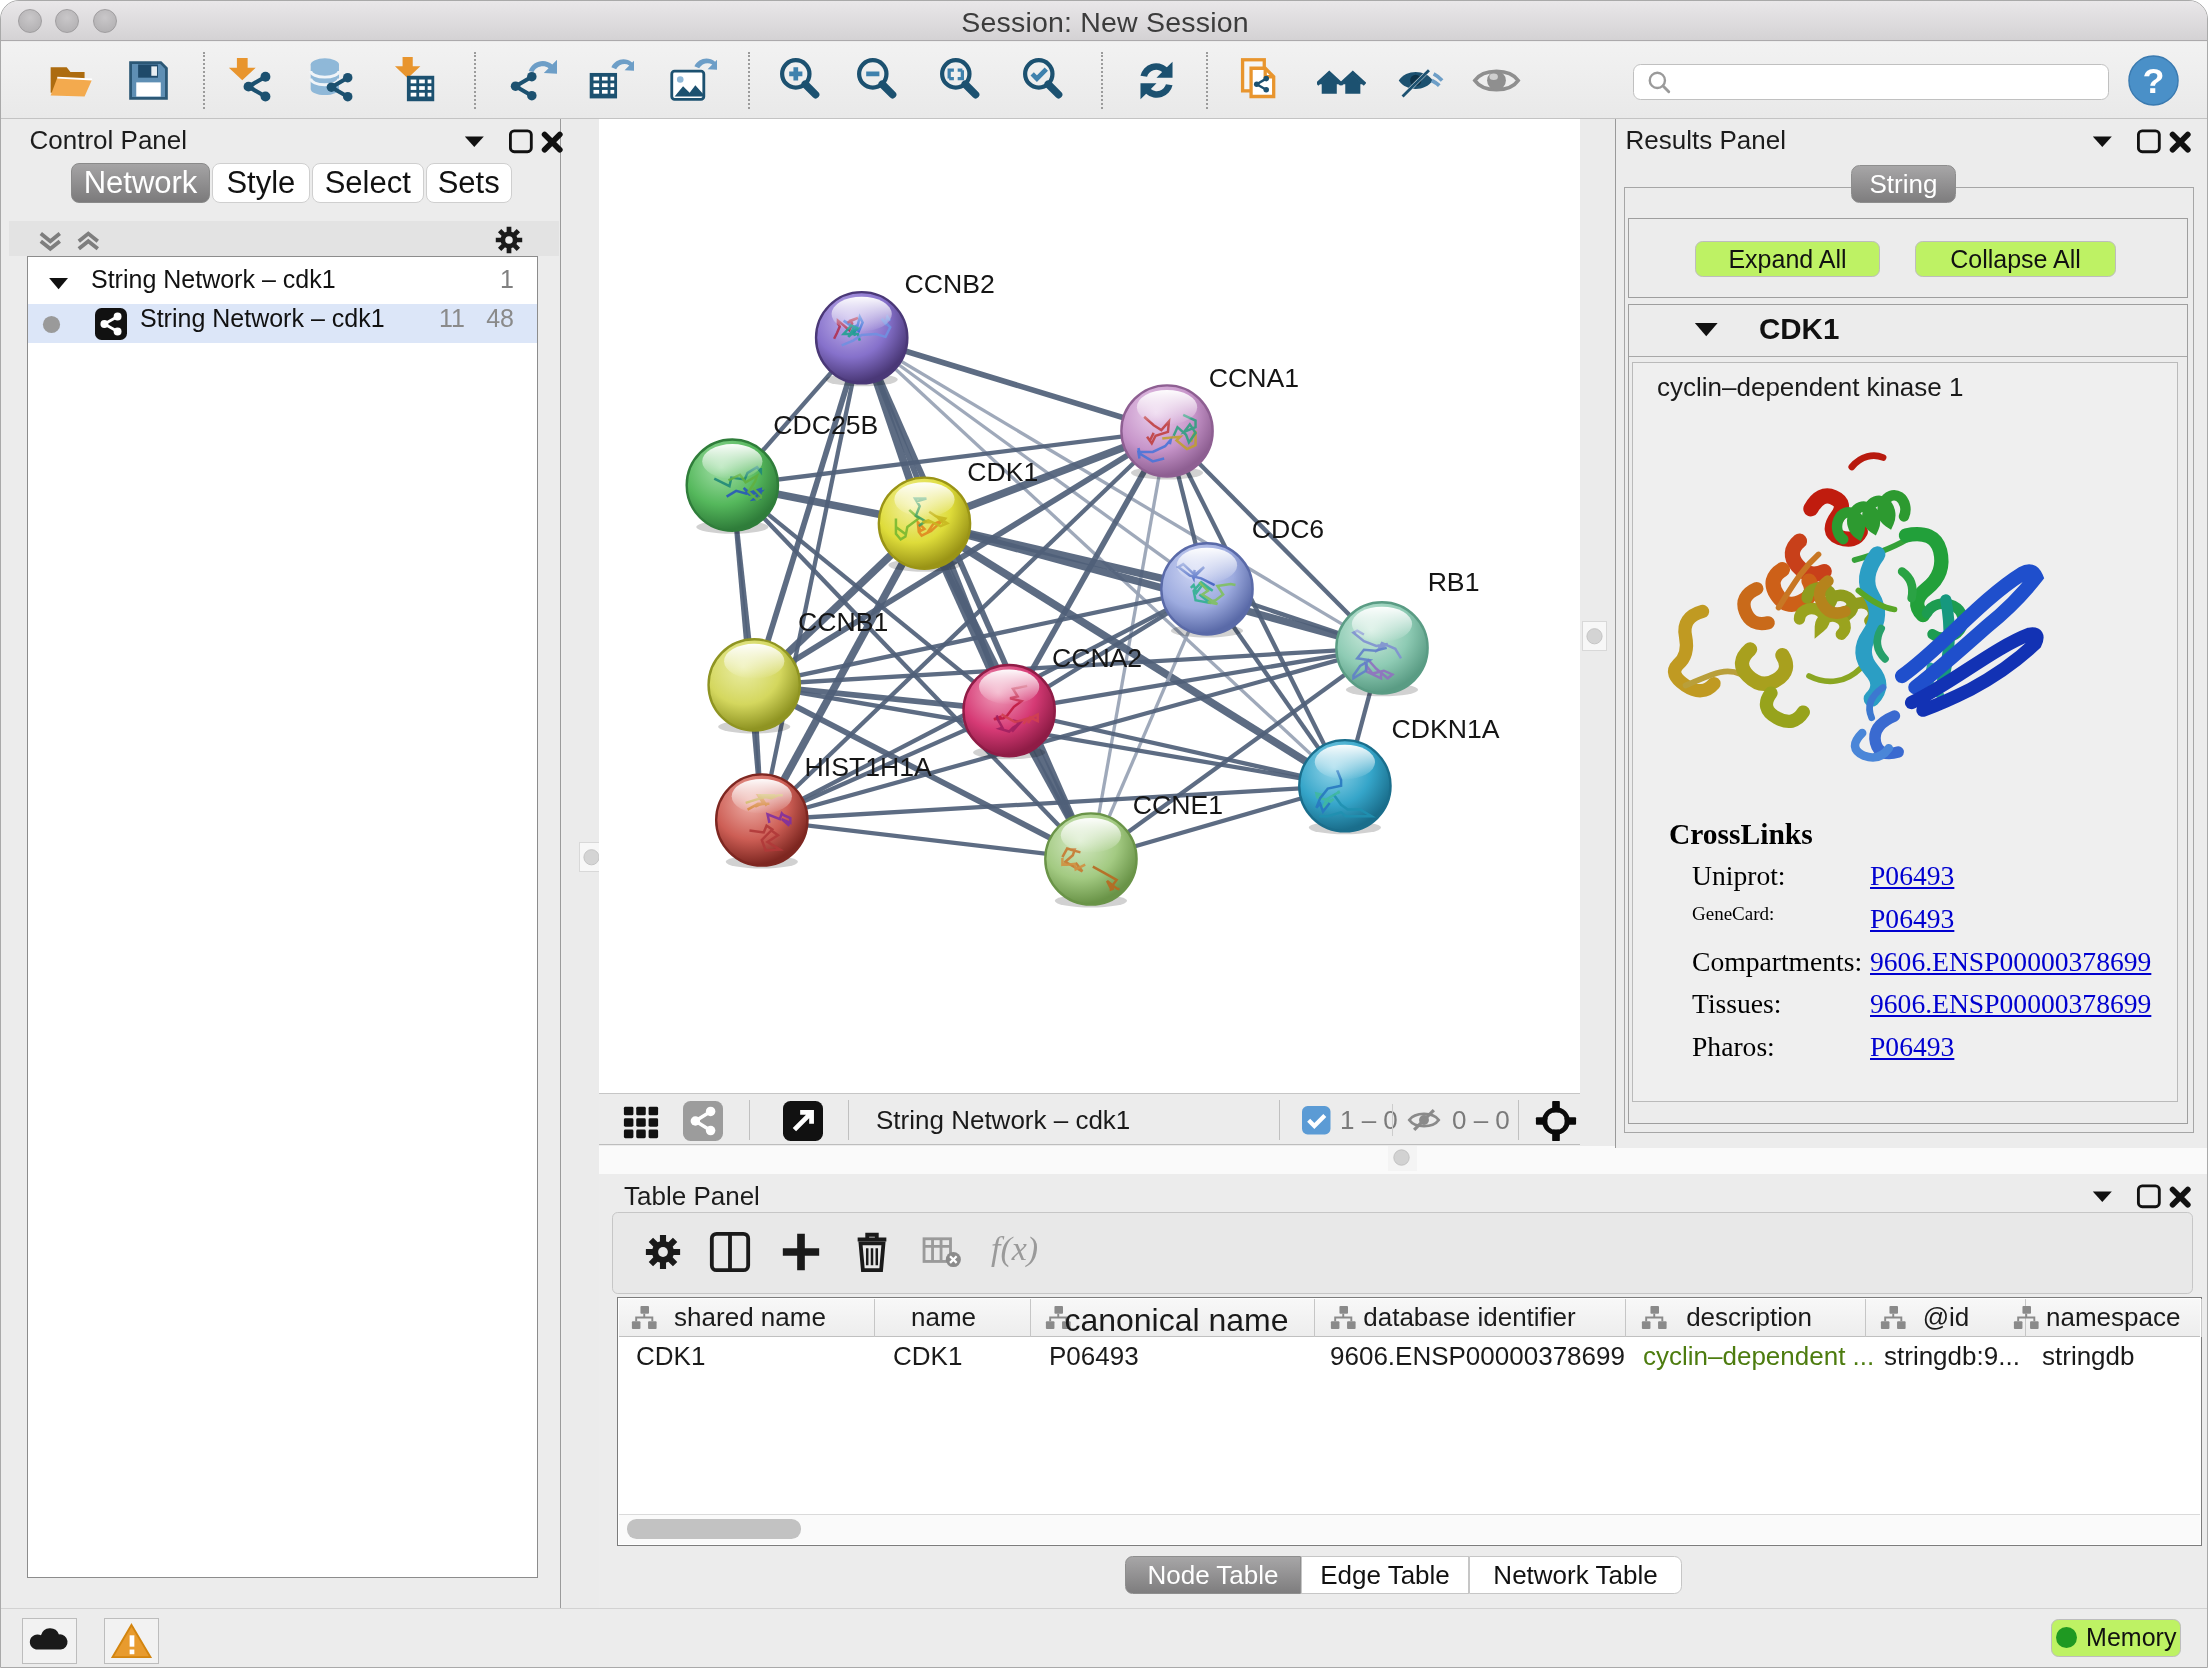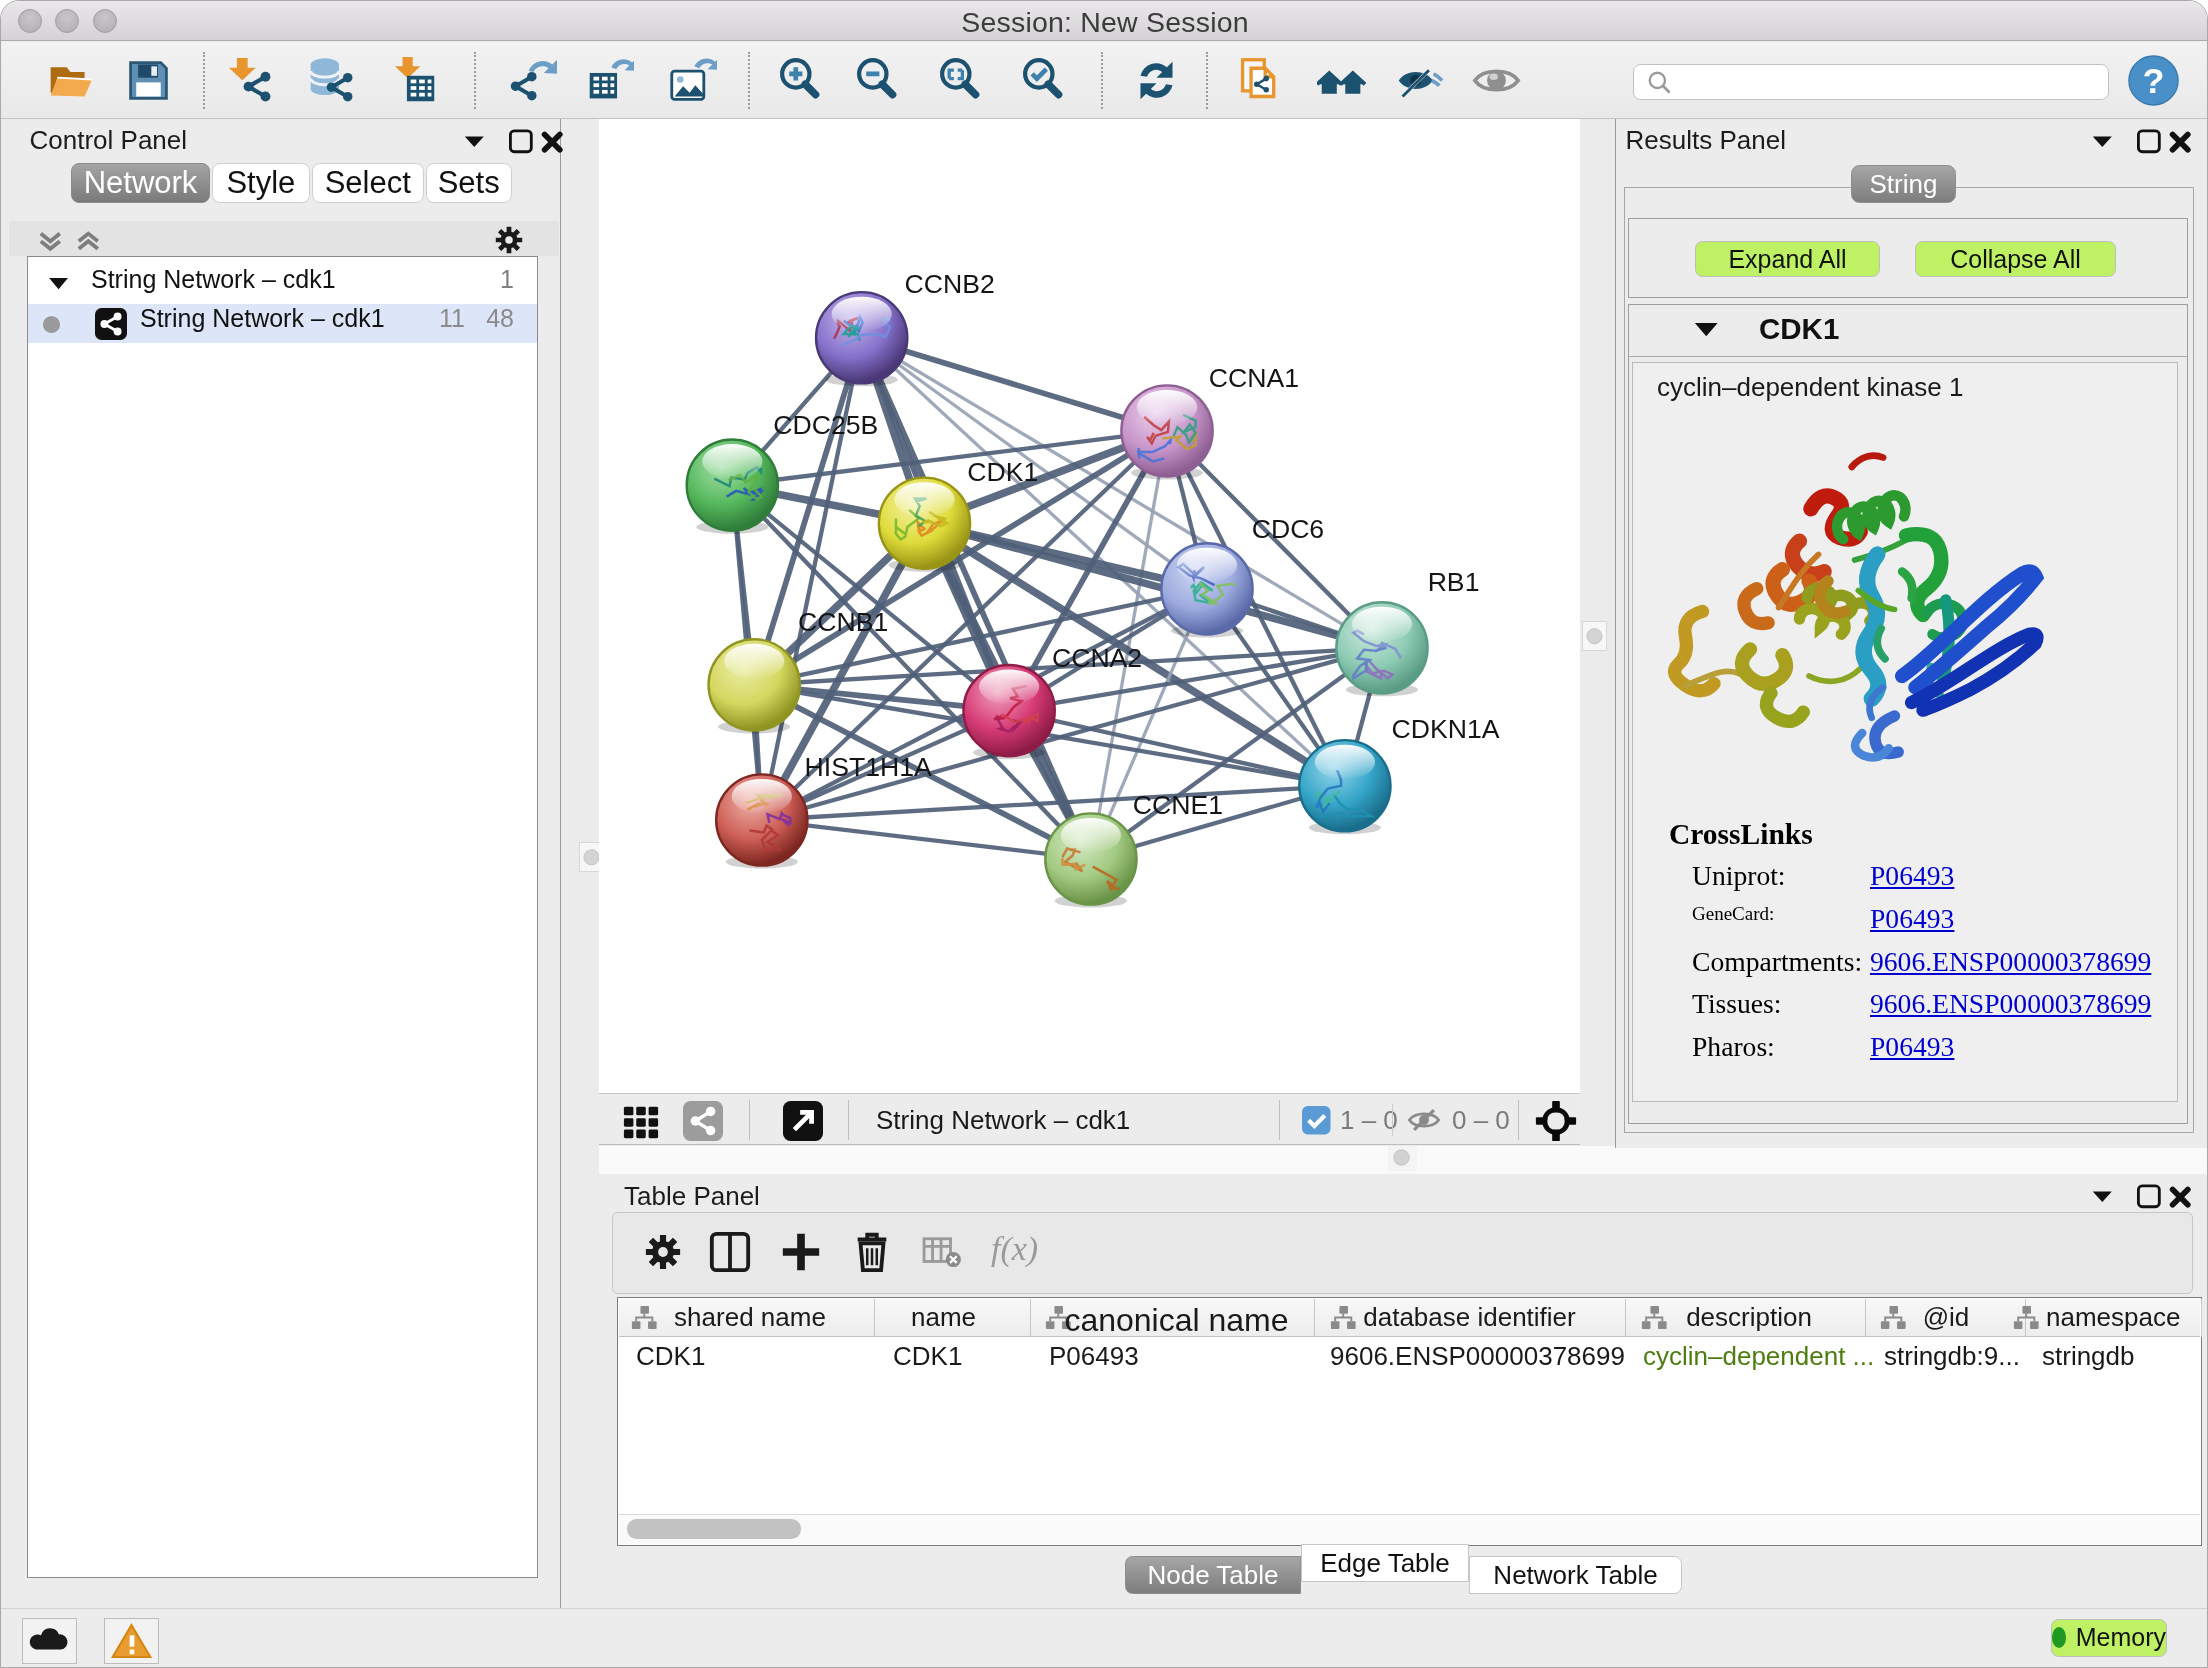--- a/index.html
+++ b/index.html
@@ -759,28 +759,28 @@
       <div class="abs" style="left:37px;top:167px;font-size:26px;color:#1a1a1a;">CDK1</div>
       <div class="abs" style="left:294px;top:167px;font-size:26px;color:#1a1a1a;">CDK1</div>
       <div class="abs" style="left:450px;top:167px;font-size:26px;color:#1a1a1a;">P06493</div>
       <div class="abs" style="left:731px;top:167px;font-size:26px;color:#1a1a1a;">9606.ENSP00000378699</div>
       <div class="abs" style="left:1044px;top:167px;font-size:26px;color:#4d7c0f;">cyclin–dependent ...</div>
       <div class="abs" style="left:1285px;top:167px;font-size:26px;color:#1a1a1a;">stringdb:9...</div>
       <div class="abs" style="left:1443px;top:167px;font-size:26px;color:#1a1a1a;">stringdb</div>
       <div class="abs" style="left:20px;top:340px;width:1581px;height:29.5px;background:#fafafa;border-top:1px solid #dadada;"></div>
       <div class="abs" style="left:27.6px;top:345px;width:174px;height:20px;background:#c2c2c2;border-radius:9.5px;"></div>
       <div class="abs" style="left:526px;top:382px;width:176px;height:38px;background:linear-gradient(#a7a6a7,#7e7d7e);border:1px solid #8e8e8e;border-radius:7.6px 0 0 7.6px;color:#fff;font-size:26px;text-align:center;line-height:36px;">Node Table</div>
-      <div class="abs" style="left:702px;top:370px;width:168px;height:38px;background:#fff;border:1px solid #c6c6c6;color:#111;font-size:26px;text-align:center;line-height:36px;">Edge Table</div>
+      <div class="abs" style="left:702px;top:382px;width:168px;height:38px;background:#fff;border:1px solid #c6c6c6;color:#111;font-size:26px;text-align:center;line-height:36px;">Edge Table</div>
       <div class="abs" style="left:870px;top:382px;width:213px;height:38px;background:#fff;border:1px solid #c6c6c6;border-radius:0 7.6px 7.6px 0;color:#111;font-size:26px;text-align:center;line-height:36px;">Network Table</div>
     </div>
  <div id="statusbar">
       <div class="abs" style="left:21px;top:8.6px;width:55px;height:46px;background:#f2f2f2;border:1px solid #bdbdbd;"><svg width="53" height="44" viewBox="0 0 56 46">
           <path d="M16 32 a8 8 0 1 1 3-15 a10 10 0 0 1 19-1 a7 7 0 0 1 2 16 z" fill="#1a1a1a"></path>
         </svg></div>
       <div class="abs" style="left:103px;top:8.6px;width:55px;height:46px;background:#f2f2f2;border:1px solid #bdbdbd;"><svg width="53" height="44" viewBox="0 0 56 46">
           <path d="M28 6 L48 40 H8 Z" fill="#e89b2e" stroke="#d3850f" stroke-width="2"></path>
           <rect x="26" y="17" width="5" height="12" fill="#fff"></rect>
           <rect x="26" y="32" width="5" height="5" fill="#fff"></rect>
         </svg></div>
-      <div class="btn abs" style="left:2050px;top:9.5px;width:116px;height:38px;"><span style="display:inline-block;width:21px;height:21px;border-radius:50%;background:#1f9922;margin-right:9.5px;"></span>Memory</div>
+      <div class="btn abs" style="left:2050px;top:9.5px;width:130px;height:38px;"><span style="display:inline-block;width:21px;height:21px;border-radius:50%;background:#1f9922;margin-right:9.5px;"></span>Memory</div>
     </div>
 </div>
 
 
 </body></html>

